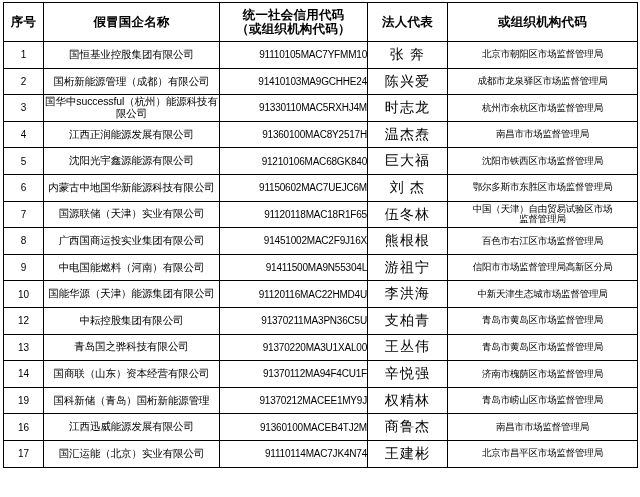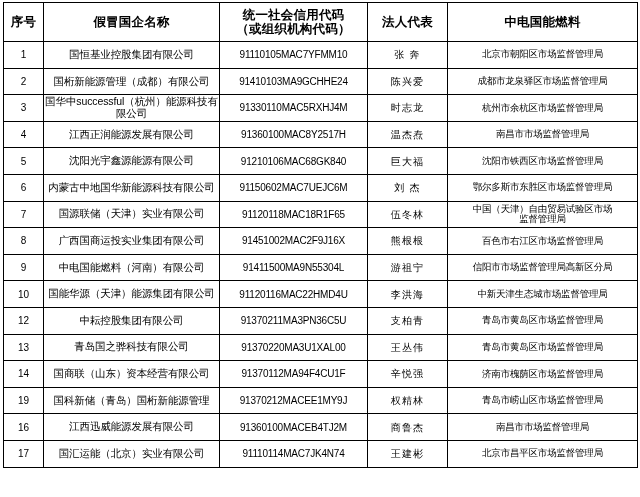--- a/index.html
+++ b/index.html
@@ -47,23 +47,24 @@
     font-size: 10px;
   }
   td.name {
     font-size: 10.5px;
     letter-spacing: -0.1px;
   }
   td.code {
     font-family: "Liberation Sans", "DejaVu Sans", sans-serif;
     font-size: 10px;
     letter-spacing: -0.2px;
+    text-align: right;
   }
   td.rep {
-    font-size: 10px;
+    font-size: 14px;
     letter-spacing: 1.2px;
   }
   td.org {
     font-size: 9.5px;
     letter-spacing: -0.2px;
   }
   td.org .l2 {
     display: block;
   }
   col.c-idx  { width: 40px; }
@@ -87,21 +88,21 @@
     </colgroup>
     <thead>
       <tr>
         <th>序号</th>
         <th>假冒国企名称</th>
         <th>
           <span class="hdr-line">统一社会信用代码</span>
           <span class="hdr-line">（或组织机构代码）</span>
         </th>
         <th>法人代表</th>
-        <th>中电国能燃料</th>
+        <th>或组织机构代码</th>
       </tr>
     </thead>
     <tbody id="tbody">
         <tr>
           <td class="idx">1</td>
           <td class="name">国恒基业控股集团有限公司</td>
           <td class="code">91110105MAC7YFMM10</td>
           <td class="rep">张 奔</td>
           <td class="org">
             <span class="l2">北京市朝阳区市场监督管理局</span>

